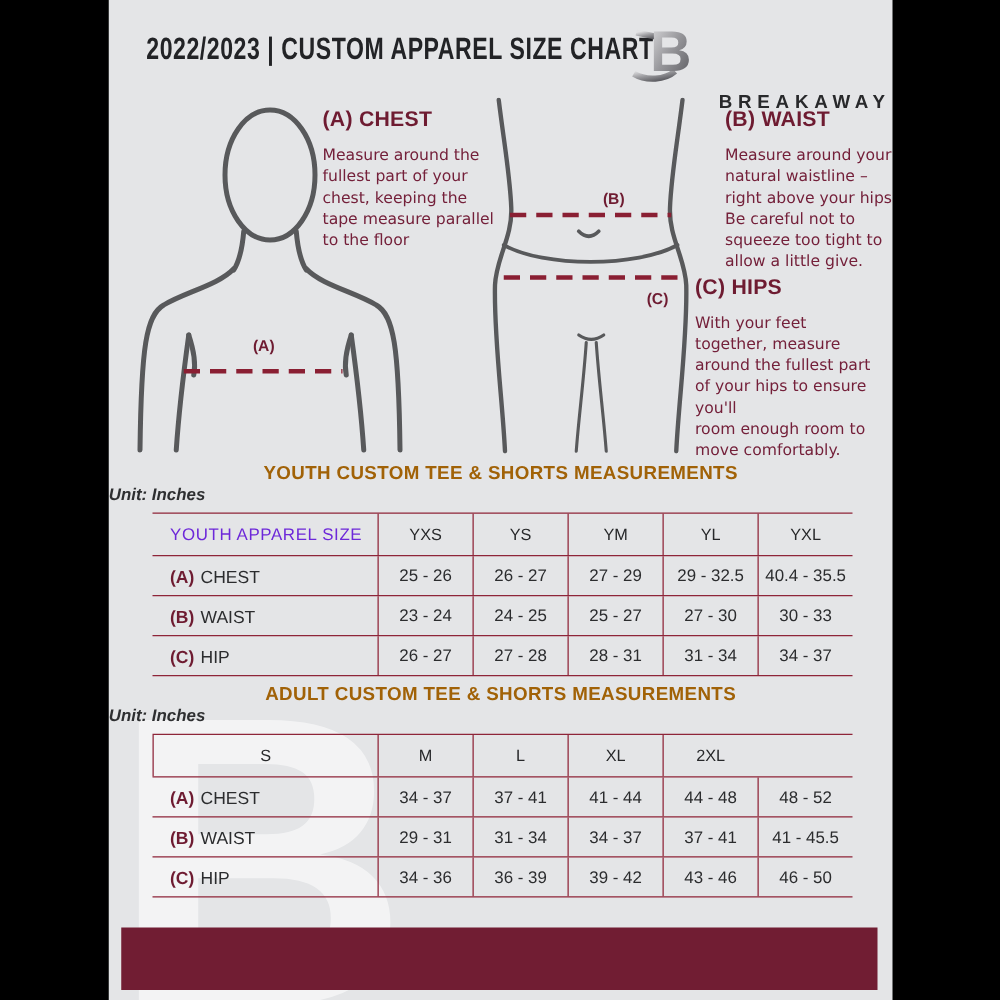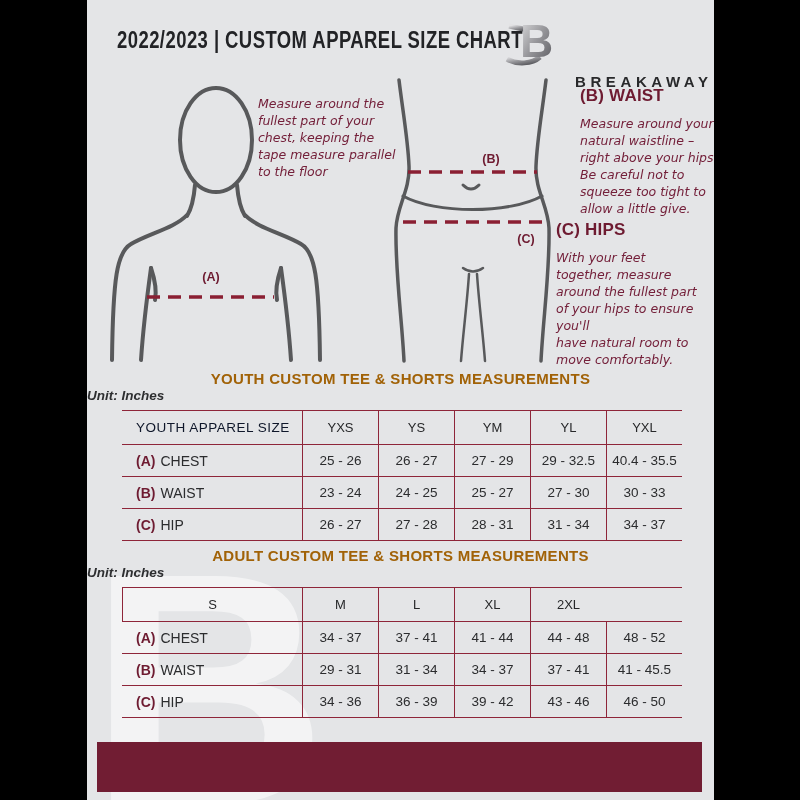--- a/index.html
+++ b/index.html
@@ -23,21 +23,21 @@
     color:#28292b;letter-spacing:4.6px;z-index:1;white-space:nowrap;margin-top:40px;
   }
   
   .fig{position:absolute;z-index:1;pointer-events:none;}
   .fig-upper{left:20px;top:82px;}
   .fig-lower{left:303px;top:78px;}
   
   .instr{position:absolute;z-index:1;color:#6e1b31;}
   .instr .h{font-size:17px;font-weight:800;letter-spacing:.2px;}
   .instr .p{
-    margin-top:9px;font-size:12.5px;line-height:1.36;font-style:italic;
+    margin-top:9px;font-size:12.5px;line-height:1.36;
     font-family:"DejaVu Sans", sans-serif;white-space:pre-line;color:#74203a;
   }
   .instr-chest{left:171px;top:86px;width:160px;}
   .instr-waist{left:469px;top:86px;width:152px;margin-left:24px;}
   .instr-hips{left:469px;top:220px;width:164px;}
   
   .tbl-title{
     position:absolute;left:0;width:627px;text-align:center;z-index:1;
     font-size:15px;font-weight:700;color:#a16207;letter-spacing:.3px;
   }
@@ -57,21 +57,21 @@
     display:grid;grid-template-columns:180px repeat(5,76px);
     border-bottom:1.5px solid #8e2539;
   }
   .cell{
     display:flex;align-items:center;justify-content:center;
     height:31px;font-size:13.5px;color:#2b2c2e;
   }
   .trow.thead .cell{height:33px;font-weight:400;font-size:13px;color:#27282a;}
   .cell.lbl{justify-content:flex-start;padding-left:14px;font-size:14px;}
   .trow.thead .cell.lbl{
-    font-weight:400;font-size:13.5px;letter-spacing:.5px;color:#0f172a;
+    font-weight:400;font-size:13.5px;letter-spacing:.5px;color:#6d28d9;
   }
   .cell .pfx{color:#6e1b31;font-weight:700;margin-right:5px;}
   .cell:not(.lbl){border-left:1.5px solid #8e2539;}
   
   .watermark{
     position:absolute;left:2px;top:524px;z-index:0;font-weight:700;
     font-size:330px;line-height:1;color:rgba(255,255,255,.55);
     letter-spacing:-6px;pointer-events:none;
   }
   .footer{
@@ -130,20 +130,21 @@
       <path d="M79 196 C 77 226, 73 256, 71 283" stroke-width="2.5"></path>
       <path d="M87 196 C 89 226, 93 256, 95 283" stroke-width="2.5"></path>
     </g>
     <path d="M18 94 H 147" fill="none" stroke="#8a1f33" stroke-width="3.5" stroke-dasharray="13 8"></path>
     <path d="M13 144 H 158" fill="none" stroke="#8a1f33" stroke-width="3.5" stroke-dasharray="13 8"></path>
     <text x="101" y="85" text-anchor="middle" font-size="12.5" font-weight="700" fill="#6e1b31">(B)</text>
     <text x="136" y="165" text-anchor="middle" font-size="12.5" font-weight="700" fill="#6e1b31">(C)</text>
   </svg>
 
   <div class="instr instr-chest">
+    <div class="h">(A) CHEST</div>
     <div class="p">Measure around the
 fullest part of your
 chest, keeping the
 tape measure parallel
 to the floor</div>
   </div>
   <div class="instr instr-waist">
     <div class="h">(B) WAIST</div>
     <div class="p">Measure around your
 natural waistline –
@@ -152,21 +153,21 @@
 squeeze too tight to
 allow a little give.</div>
   </div>
   <div class="instr instr-hips">
     <div class="h">(C) HIPS</div>
     <div class="p">With your feet
 together, measure
 around the fullest part
 of your hips to ensure
 you'll
-have natural room to
+room enough room to
 move comfortably.</div>
   </div>
 
   <div class="tbl-title yt-title">YOUTH CUSTOM TEE &amp; SHORTS MEASUREMENTS</div>
   <div class="tbl-unit yt-unit">Unit: Inches</div>
 
   <div class="size-table yt-table">
     <div class="trow thead">
       <div class="cell lbl">YOUTH APPAREL SIZE</div>
       <div class="cell">YXS</div>

